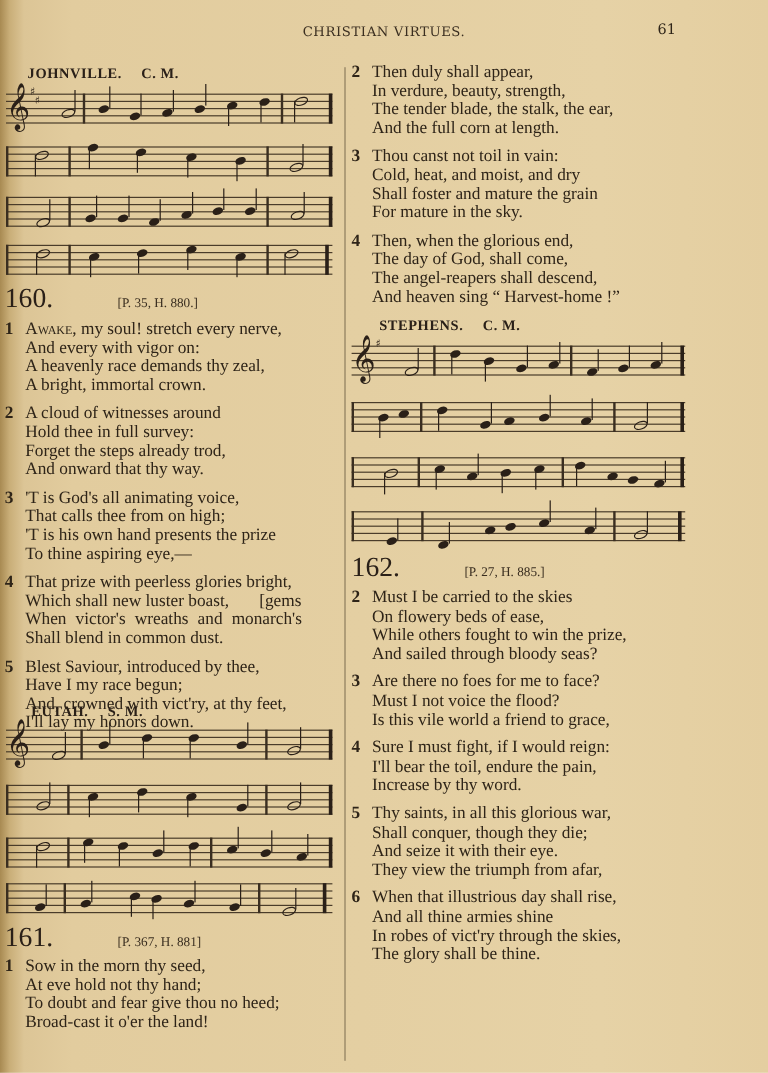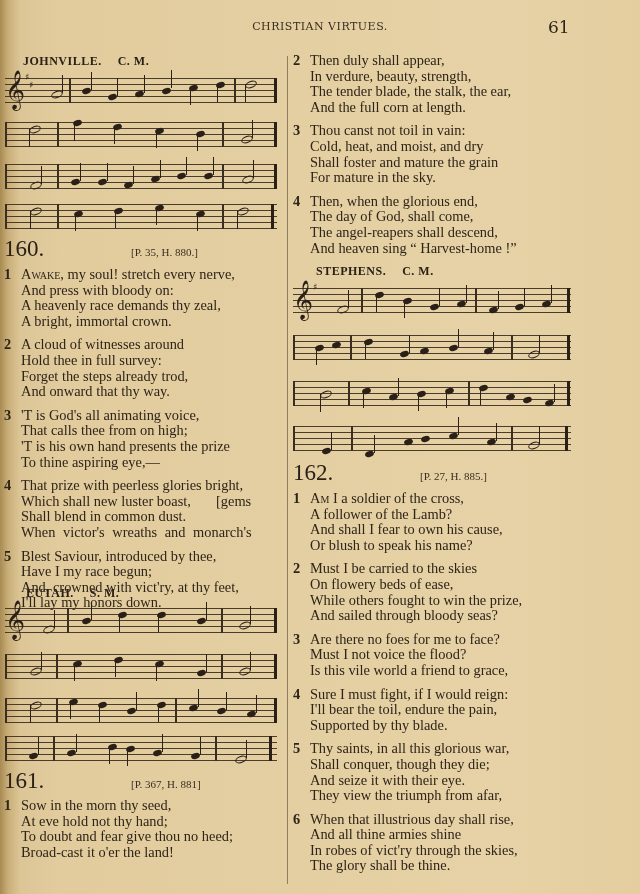--- a/index.html
+++ b/index.html
@@ -4,27 +4,27 @@
 <style>
   html, body { margin:0; padding:0; }
   body {
     width:640px; height:894px; overflow:hidden; position:relative;
     background: linear-gradient(90deg, #a88a52 0px, #c9ae78 8px, #dcc596 20px, #e2cc9e 60px, #e4cfa2 300px, #e6d2a6 500px, #e4cea0 640px);
     font-family: "DejaVu Serif", "Liberation Serif", serif;
     color:#2e2418;
   }
   .abs { position:absolute; }
   .running-head { top:20px; left:0; width:640px; text-align:center; font-size:11px; letter-spacing:0.5px; color:#3a2e20; }
-  .page-num { top:17px; left:548px; font-size:17px; color:#2e2418; }
+  .page-num { top:17px; left:548px; font-size:12px; color:#2e2418; }
   .col-divider { left:287px; top:56px; width:1px; height:828px; background:#6a5a42; opacity:0.7; }
   .tune-title { font-family:"Liberation Serif", serif; font-weight:bold; font-size:12px; letter-spacing:0.5px; color:#2a2018; }
   .tune-title span { margin-right:16px; }
   .hymn-head { display:flex; align-items:baseline; }
   .hymn-num { font-size:23px; font-family:"Liberation Serif", serif; color:#2a2018; width:94px; }
-  .hymn-ref { font-size:11px; font-family:"Liberation Serif", serif; color:#3a2e20;margin-left:33px; }
+  .hymn-ref { font-size:11px; font-family:"Liberation Serif", serif; color:#3a2e20; }
   .stanza { font-family:"Liberation Serif", serif; font-size:14.4px; line-height:15.6px; margin-bottom:8px; color:#2e2418; }
   .stanza .line { display:block; padding-left:17px; white-space:nowrap; }
   .stanza .line.first { padding-left:0; }
   .stanza .num { display:inline-block; width:17px; font-weight:bold; }
   .sc { font-variant:small-caps; }
   .staff { position:absolute; height:24px; }
   .staff .sl { position:absolute; left:0; right:0; height:1px; background:#4a3c2a; }
   .staff .bar { position:absolute; top:0; width:1.6px; height:25px; background:#3a2e20; }
   .staff .end { position:absolute; top:0; width:3px; height:25px; background:#2a2018; }
   .note { position:absolute; width:9px; height:6px; border-radius:50%; background:#2a2018; transform:rotate(-20deg); }
@@ -153,41 +153,41 @@
   </div>
 </div>
 
 <div class="abs" style="left:4px; top:236px; width:280px;">
   <div class="hymn-head" style="margin-bottom:5px;">
     <span class="hymn-num">160.</span>
     <span class="hymn-ref">[P. 35, H. 880.]</span>
   </div>
   <div class="stanza">
     <span class="line first"><span class="num">1</span><span class="sc">Awake,</span><span> my soul! stretch every nerve,</span></span>
-    <span class="line">And press with bloody on:</span>
+    <span class="line">And every with vigor on:</span>
     <span class="line">A heavenly race demands thy zeal,</span>
     <span class="line">A bright, immortal crown.</span>
   </div>
   <div class="stanza">
     <span class="line first"><span class="num">2</span><span>A cloud of witnesses around</span></span>
     <span class="line">Hold thee in full survey:</span>
     <span class="line">Forget the steps already trod,</span>
     <span class="line">And onward that thy way.</span>
   </div>
   <div class="stanza">
     <span class="line first"><span class="num">3</span><span>'T is God's all animating voice,</span></span>
     <span class="line">That calls thee from on high;</span>
     <span class="line">'T is his own hand presents the prize</span>
     <span class="line">To thine aspiring eye,—</span>
   </div>
   <div class="stanza">
     <span class="line first"><span class="num">4</span><span>That prize with peerless glories bright,</span></span>
     <span class="line" style="white-space:pre;">Which shall new luster boast,       [gems</span>
+    <span class="line" style="word-spacing:4px;">When victor's wreaths and monarch's</span>
     <span class="line">Shall blend in common dust.</span>
-    <span class="line" style="word-spacing:4px;">When victor's wreaths and monarch's</span>
   </div>
   <div class="stanza">
     <span class="line first"><span class="num">5</span><span>Blest Saviour, introduced by thee,</span></span>
     <span class="line">Have I my race begun;</span>
     <span class="line">And, crowned with vict'ry, at thy feet,</span>
     <span class="line">I'll lay my honors down.</span>
   </div>
 </div>
 
 <div class="abs tune-title" style="left:26px; top:586px;">
@@ -438,40 +438,34 @@
     <div class="end" style="left:272px;"></div>
   </div>
 </div>
 
 <div class="abs" style="left:293px; top:460px; width:300px;">
   <div class="hymn-head" style="margin-bottom:5px;">
     <span class="hymn-num">162.</span>
     <span class="hymn-ref">[P. 27, H. 885.]</span>
   </div>
   <div class="stanza">
-    <span class="line first"><span class="num">1</span><span class="sc">Am</span><span> I a soldier of the cross,</span></span>
-    <span class="line">A follower of the Lamb?</span>
-    <span class="line">And shall I fear to own his cause,</span>
-    <span class="line">Or blush to speak his name?</span>
-  </div>
-  <div class="stanza">
     <span class="line first"><span class="num">2</span><span>Must I be carried to the skies</span></span>
     <span class="line">On flowery beds of ease,</span>
     <span class="line">While others fought to win the prize,</span>
     <span class="line">And sailed through bloody seas?</span>
   </div>
   <div class="stanza">
     <span class="line first"><span class="num">3</span><span>Are there no foes for me to face?</span></span>
     <span class="line">Must I not voice the flood?</span>
     <span class="line">Is this vile world a friend to grace,</span>
   </div>
   <div class="stanza">
     <span class="line first"><span class="num">4</span><span>Sure I must fight, if I would reign:</span></span>
     <span class="line">I'll bear the toil, endure the pain,</span>
-    <span class="line">Supported by thy blade.</span>
+    <span class="line">Increase by thy word.</span>
   </div>
   <div class="stanza">
     <span class="line first"><span class="num">5</span><span>Thy saints, in all this glorious war,</span></span>
     <span class="line">Shall conquer, though they die;</span>
     <span class="line">And seize it with their eye.</span>
     <span class="line">They view the triumph from afar,</span>
   </div>
   <div class="stanza">
     <span class="line first"><span class="num">6</span><span>When that illustrious day shall rise,</span></span>
     <span class="line">And all thine armies shine</span>

